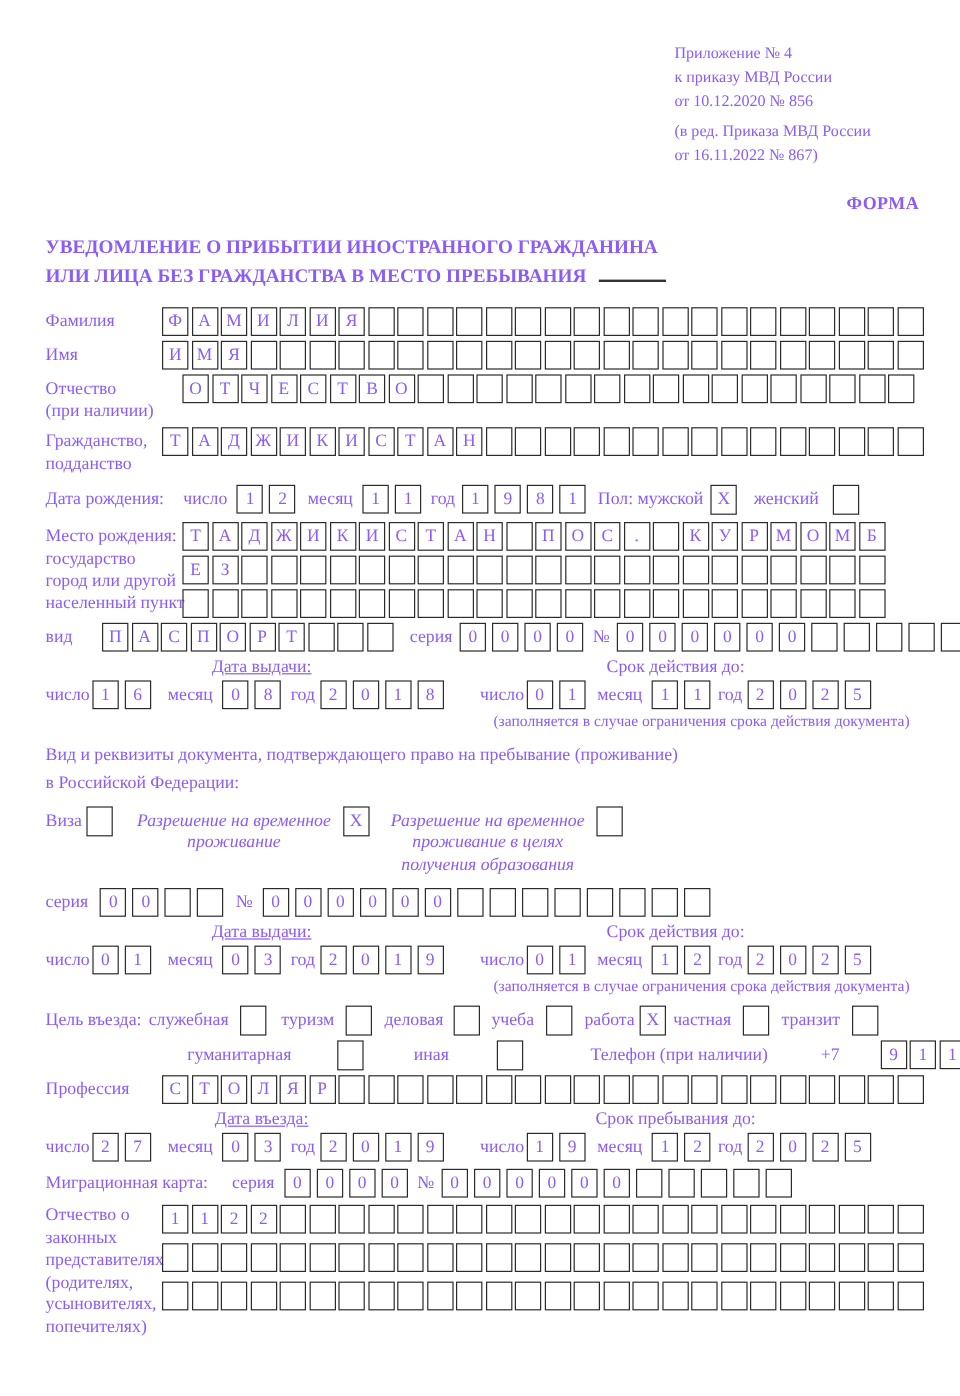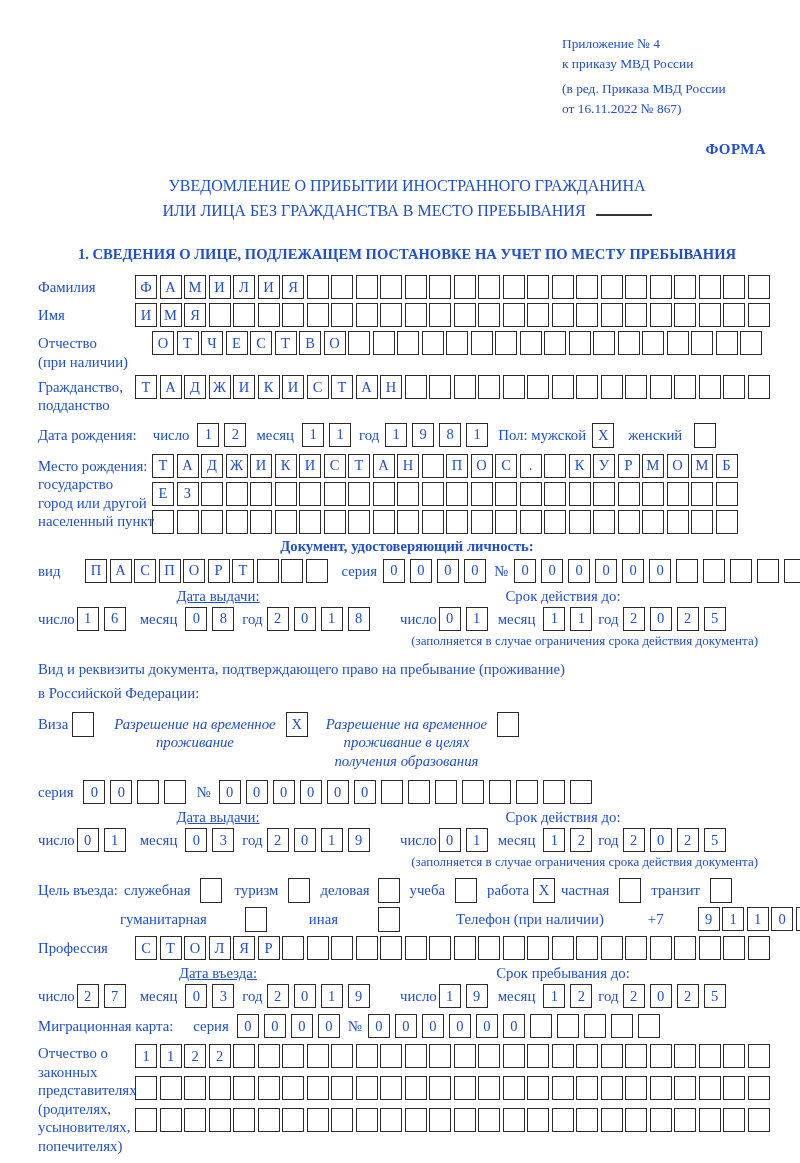--- a/index.html
+++ b/index.html
@@ -1,25 +1,25 @@
 <!DOCTYPE html>
 <html><head>
 <meta charset="utf-8">
 <style>
   * { margin:0; padding:0; box-sizing:border-box; }
   html,body { background:#ffffff; }
   .page {
-    width:800px; height:1163px; background:#ffffff; color:#1d4ed8;
+    width:800px; height:1163px; background:#ffffff; color:#8b5cf6;
     font-family:"Liberation Serif", serif; font-size:14.8px;
     padding:34px 24px 8px 38px; position:relative; overflow:hidden;
   }
   .appendix { margin-left:524px; font-size:13.4px; line-height:1.5; }
   .appendix .ed { margin-top:5px; }
   .forma { text-align:right; font-weight:bold; font-size:15px; margin-top:22px; padding-right:10px; letter-spacing:.4px; }
-  .title { text-align:center; font-weight:normal; font-size:16px; line-height:1.55; margin-top:16px; }
+  .title { text-align:left; font-weight:bold; font-size:16px; line-height:1.55; margin-top:16px; }
   .tl-line { display:inline-block; width:56px; border-bottom:2px solid #333; margin-left:10px; }
   .sec1 { text-align:center; font-weight:bold; font-size:14.6px; margin-top:22px; }
   .row { display:flex; align-items:flex-start; margin-top:4px; }
   .lbl { line-height:1.25; padding-top:3px; white-space:nowrap; }
   .w97 { width:97px; flex:none; }
   .w114 { width:114px; flex:none; }
   .w47 { width:47px; flex:none; }
   .cells { display:flex; gap:2.5px; flex:none; }
   .cells.sp { gap:5px; }
   .cell {
@@ -53,36 +53,36 @@
   .pt0{padding-top:0}
 </style>
 </head>
 <body>
 
 <div class="page">
 
   <div class="appendix">
     <div>Приложение № 4</div>
     <div>к приказу МВД России</div>
+    <div>от 10.12.2020 № 856</div>
     <div class="ed">
       <div>(в ред. Приказа МВД России</div>
       <div>от 16.11.2022 № 867)</div>
     </div>
   </div>
 
   <div class="forma">ФОРМА</div>
 
   <div class="title">
     <div>УВЕДОМЛЕНИЕ О ПРИБЫТИИ ИНОСТРАННОГО ГРАЖДАНИНА</div>
     <div>
       <span>ИЛИ ЛИЦА БЕЗ ГРАЖДАНСТВА В МЕСТО ПРЕБЫВАНИЯ</span><span class="tl-line"></span>
     </div>
   </div>
 
-  <div class="sec1">1. СВЕДЕНИЯ О ЛИЦЕ, ПОДЛЕЖАЩЕМ ПОСТАНОВКЕ НА УЧЕТ ПО МЕСТУ ПРЕБЫВАНИЯ</div>
 
   <div class="row mt12">
     <div class="lbl w97">Фамилия</div>
     <div class="cells">
         <span class="cell">Ф</span>
         <span class="cell">А</span>
         <span class="cell">М</span>
         <span class="cell">И</span>
         <span class="cell">Л</span>
         <span class="cell">И</span>
@@ -317,21 +317,20 @@
           <span class="cell"></span>
           <span class="cell"></span>
           <span class="cell"></span>
           <span class="cell"></span>
           <span class="cell"></span>
           <span class="cell"></span>
         </div>
     </div>
   </div>
 
-  <div class="center-b">Документ, удостоверяющий личность:</div>
 
   <div class="row">
     <span class="lbl w47">вид</span>
     <div class="cells">
         <span class="cell">П</span>
         <span class="cell">А</span>
         <span class="cell">С</span>
         <span class="cell">П</span>
         <span class="cell">О</span>
         <span class="cell">Р</span>
@@ -524,21 +523,21 @@
     <span class="lbl ml10">учеба</span>
     <span class="cb ml10"></span>
     <span class="lbl ml10">работа</span>
     <span class="cb ml4">X</span>
     <span class="lbl ml6">частная</span>
     <span class="cb ml10"></span>
     <span class="lbl ml10">транзит</span>
     <span class="cb ml10"></span>
   </div>
 
-  <div class="row" style="margin-left:82px;gap:28px;">
+  <div class="row" style="margin-left:118px;gap:28px;">
     <span class="lbl">гуманитарная</span>
     <span class="cb ml10"></span>
     <span class="lbl ml14">иная</span>
     <span class="cb ml12"></span>
     <span class="lbl ml28">Телефон (при наличии)</span>
     <span class="lbl ml16">+7</span>
     <div class="cells ml6">
         <span class="cell">9</span>
         <span class="cell">1</span>
         <span class="cell">1</span>

